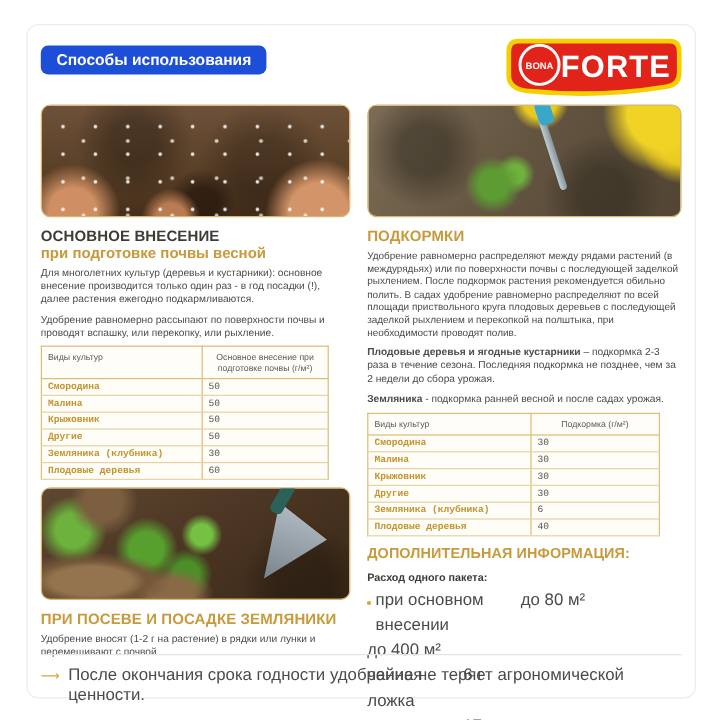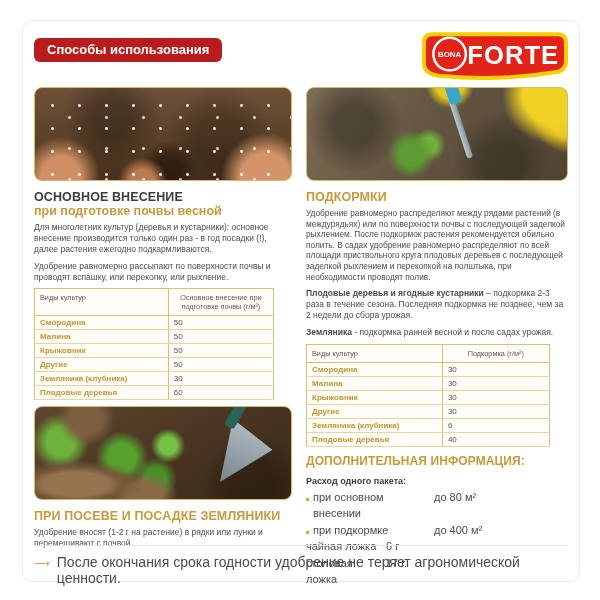--- a/index.html
+++ b/index.html
@@ -1,20 +1,20 @@
 <!DOCTYPE html>
 <html><head>
 <meta charset="utf-8">
 <style>
   html,body{margin:0;padding:0;background:#fff;width:600px;height:600px;overflow:hidden;
             font-family:"Liberation Sans", sans-serif;}
   .card{position:absolute;left:22px;top:20px;width:556px;height:560px;background:#fff;
         border:1px solid #ececec;border-radius:10px;}
   
-  .usebtn{position:absolute;left:11px;top:17px;background:#b91c1c;color:#fff;font-weight:bold;
+  .usebtn{position:absolute;left:11px;top:17px;background:#1d4ed8;color:#fff;font-weight:bold;
           font-size:13px;padding:5px 13px 6px;border-radius:6px;border:none;line-height:1;}
   .logo{position:absolute;right:10px;top:10px;}
   
   .cols{position:absolute;left:11px;right:11px;top:66px;display:grid;
         grid-template-columns:258px 1fr;column-gap:14px;}
   .photo{height:92px;border-radius:8px;border:1px solid #D8B76F;position:relative;overflow:hidden;}
   .photo1{background-image:
       radial-gradient(circle, rgba(255,255,255,.9) 1px, transparent 1.9px),
       radial-gradient(circle, rgba(255,250,235,.75) 1px, transparent 2.1px),
       radial-gradient(circle at 10% 96%, #cf8f63 0 8%, rgba(207,143,99,0) 16%),
@@ -55,29 +55,29 @@
   .trowel-handle{position:absolute;left:76%;top:-6px;width:11px;height:28px;border-radius:4px;
       background:#2a6158;transform:rotate(30deg);}
   
   h2{font-size:12.5px;margin:9px 0 0;color:#3F3C37;letter-spacing:.1px;}
   h2.gold,h3{color:#C79A3C;}
   h3{font-size:12.5px;margin:0 0 4px;}
   p{font-size:8.5px;color:#4B4B4B;line-height:1.28;margin:4px 0 6px;}
   
   table{border-collapse:collapse;width:93%;margin:4px 0 6px;background:#fffdf8;}
   table, th, td{border:1px solid #DDBC76;}
-  tbody td{border-color:#E7D3A4;border-left:1px solid #DDBC76;border-right:1px solid #DDBC76;}
+  tbody td{border-color:#E7D3A4;border-left:1px solid #DDBC76;border-right:1px solid #DDBC76;font-family:Liberation Mono, monospace;}
   th{font-size:7.3px;color:#5a5a5a;font-weight:normal;padding:4px 5px;vertical-align:top;}
   th:first-child{text-align:left;}
   td{font-size:8px;padding:2px 5px;}
   td.crop{color:#C2952F;font-weight:bold;}
   td.val{text-align:left;color:#555;width:44%;}
   
   .subhead{font-size:9px;font-weight:bold;color:#3F3C37;margin:8px 0 3px;}
-  .kv{display:flex;font-size:11px;color:#4B4B4B;line-height:1.5;align-items:baseline;}
+  .kv{display:flex;font-size:14px;color:#4B4B4B;line-height:1.5;align-items:baseline;}
   .kv .lbl{flex:0 0 128px;display:flex;align-items:baseline;gap:4px;}
   .kv.narrow .lbl{flex:0 0 80px;}
   .dot{width:3px;height:3px;background:#E2A13C;display:inline-block;flex:0 0 3px;margin-bottom:1px;}
   
   .footer{position:absolute;left:11px;right:11px;top:524px;border-top:1px solid #e3e3e3;
           padding-top:8px;display:flex;gap:7px;align-items:baseline;}
   .footer .arrow{color:#D9A83F;font-size:11px;line-height:1;}
   .footer .note{font-size:14px;color:#4B4B4B;}
 </style>
 </head>
@@ -201,24 +201,20 @@
 
       <div class="subhead">Расход одного пакета:</div>
       <div class="kv">
         <span class="lbl">
             <span class="dot"></span>
             <span>при основном внесении</span>
           </span>
         <span>до 80 м²</span>
       </div>
       <div class="kv">
-        <span class="lbl">
-            <span class="dot"></span>
-            <span>при подкормке</span>
-          </span>
         <span>до 400 м²</span>
       </div>
 
       <div class="kv narrow">
         <span class="lbl">чайная ложка</span>
         <span>6 г</span>
       </div>
       <div class="kv narrow">
         <span class="lbl">столовая ложка</span>
         <span>17 г.</span>

